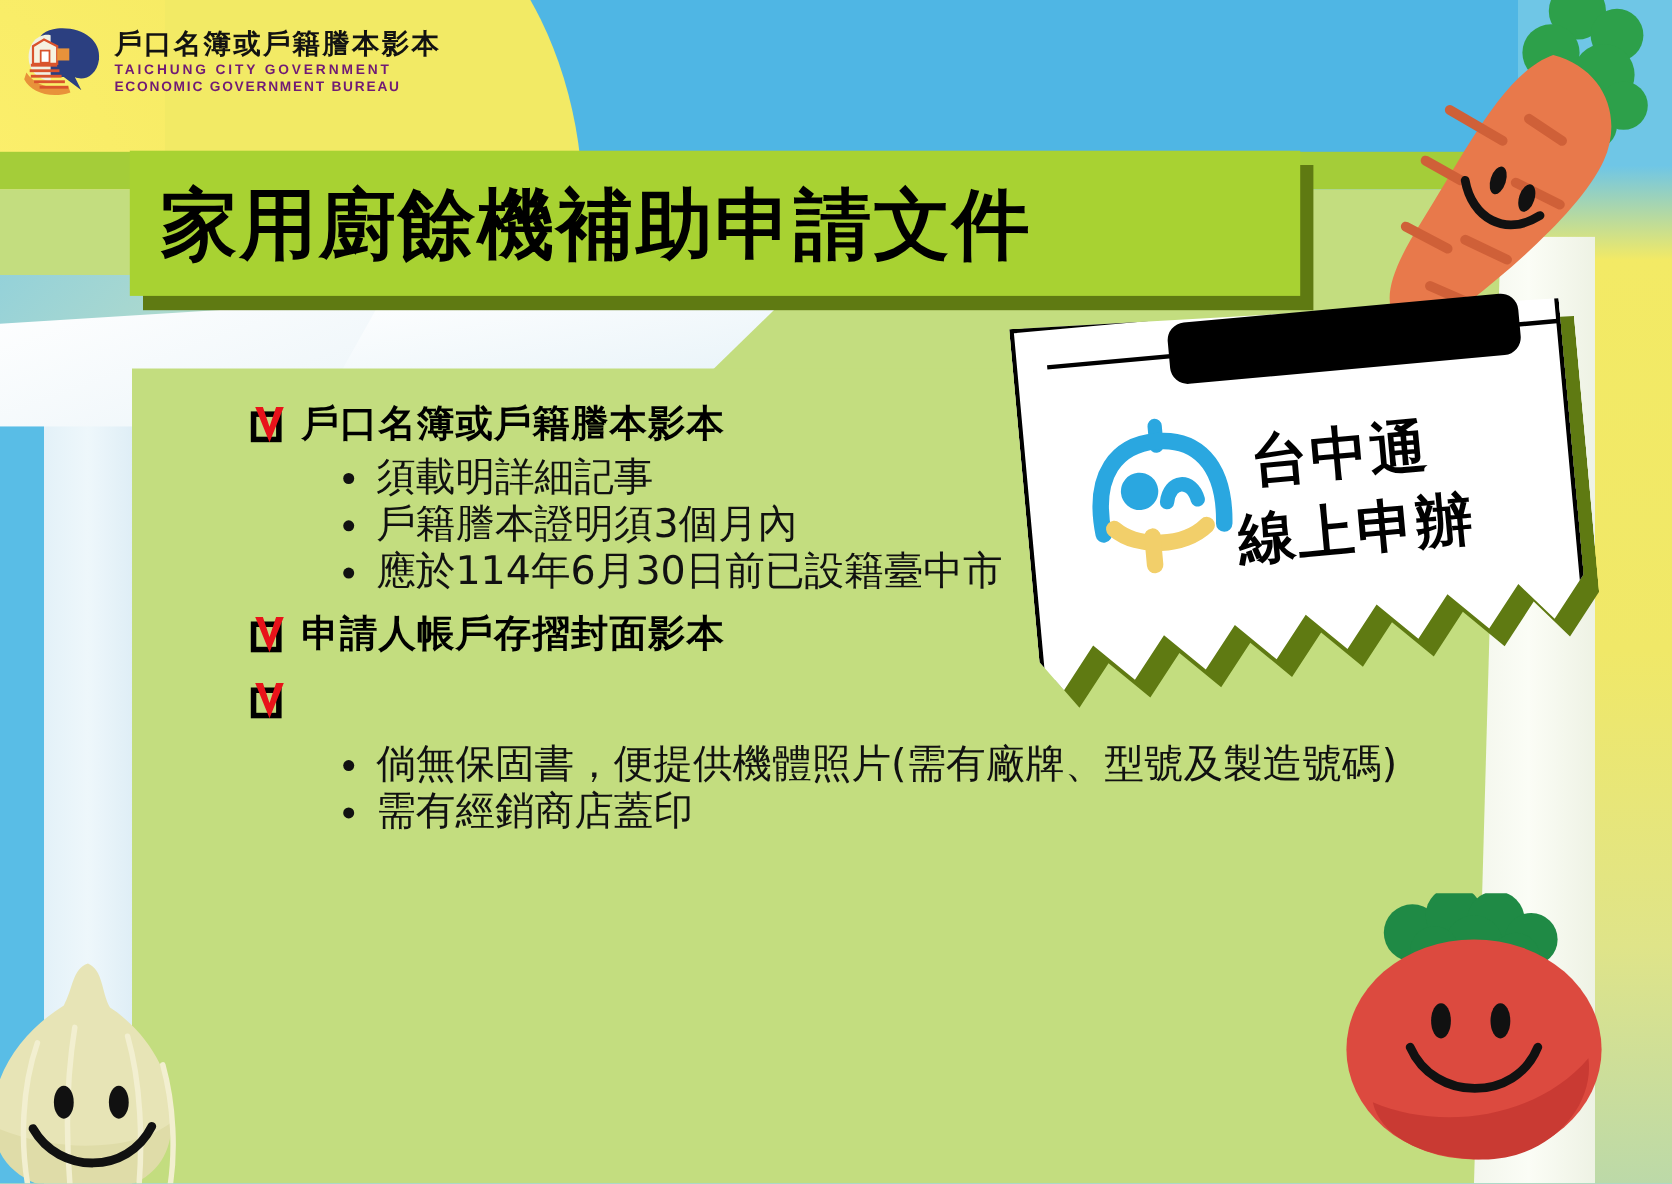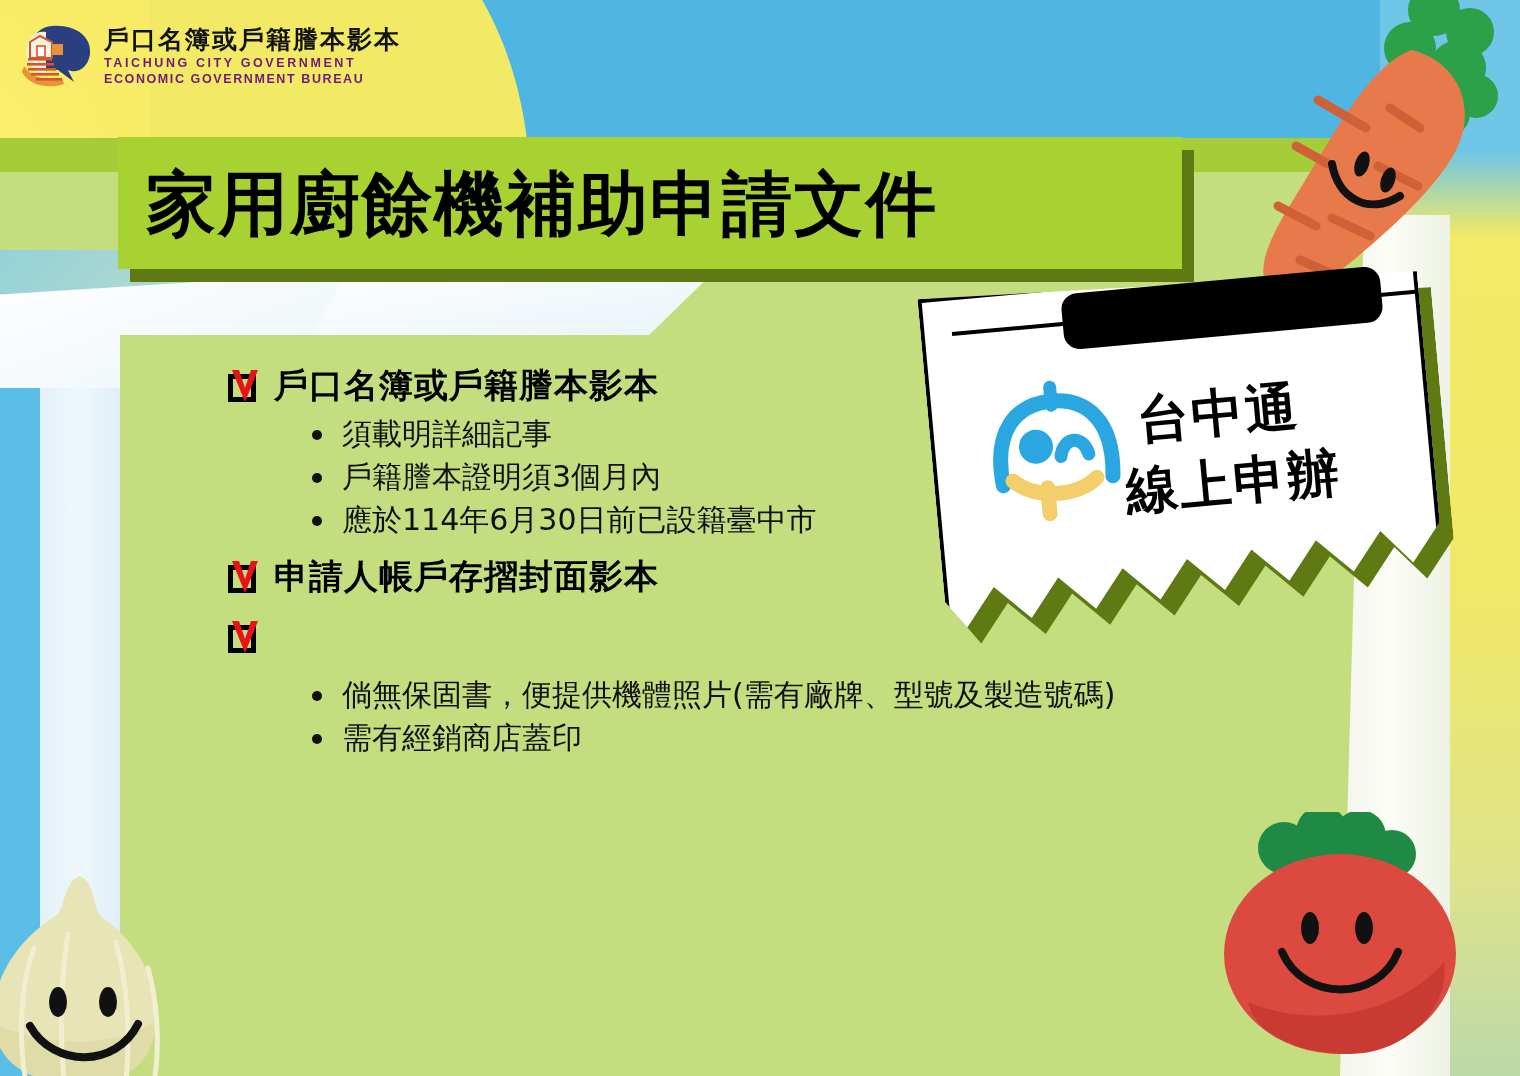--- a/index.html
+++ b/index.html
@@ -61,21 +61,21 @@
   .sections{position:absolute;left:228px;top:364px;width:1060px;}
   .sec{margin-bottom:6px;}
   .sec-head{display:flex;align-items:flex-start;gap:12px;margin-bottom:6px;}
   .cbx{position:relative;width:34px;height:38px;flex:0 0 34px;margin-top:4px;}
   .cbx .box{position:absolute;left:0;top:6px;width:28px;height:28px;border:5px solid #000;box-sizing:border-box;background:transparent;}
   .cbx svg{position:absolute;left:-1px;top:0;}
   .sec-title{font-family:"DejaVu Sans","Liberation Sans",sans-serif;font-weight:bold;
      font-size:34px;line-height:42px;color:#000;letter-spacing:1px;}
   .bullets{list-style:none;margin:0 0 0 80px;padding:0;}
   .bullets li{position:relative;padding-left:34px;font-family:"DejaVu Sans","Liberation Sans",sans-serif;
-     font-size:30px;line-height:43px;color:#111;letter-spacing:0px;}
+     font-size:36px;line-height:43px;color:#111;letter-spacing:0px;}
   .bullets li::before{content:"";position:absolute;left:4px;top:18px;width:10px;height:10px;border-radius:50%;background:#111;}
   .s1{margin-bottom:14px;} .s2{margin-bottom:18px;text-align:center;} .s3{margin-bottom:16px;}
 
   
   .card-wrap{position:absolute;left:932px;top:276px;width:530px;height:380px;}
   .card-shadow{position:absolute;left:14px;top:16px;width:500px;height:345px;background:#5f7a12;
      transform:rotate(-5.2deg);
      clip-path:polygon(0 0,100% 5%,100% 78%,94% 89%,88% 79%,82% 90%,75% 80%,69% 91%,62% 81%,56% 92%,49% 82%,43% 93%,36% 83%,30% 94%,23% 84%,17% 95%,10% 85%,4% 96%,0 88%);}
   .card{position:absolute;left:0;top:0;width:500px;height:345px;background:#fff;
      transform:rotate(-5.2deg);border:4px solid #000;box-sizing:border-box;

